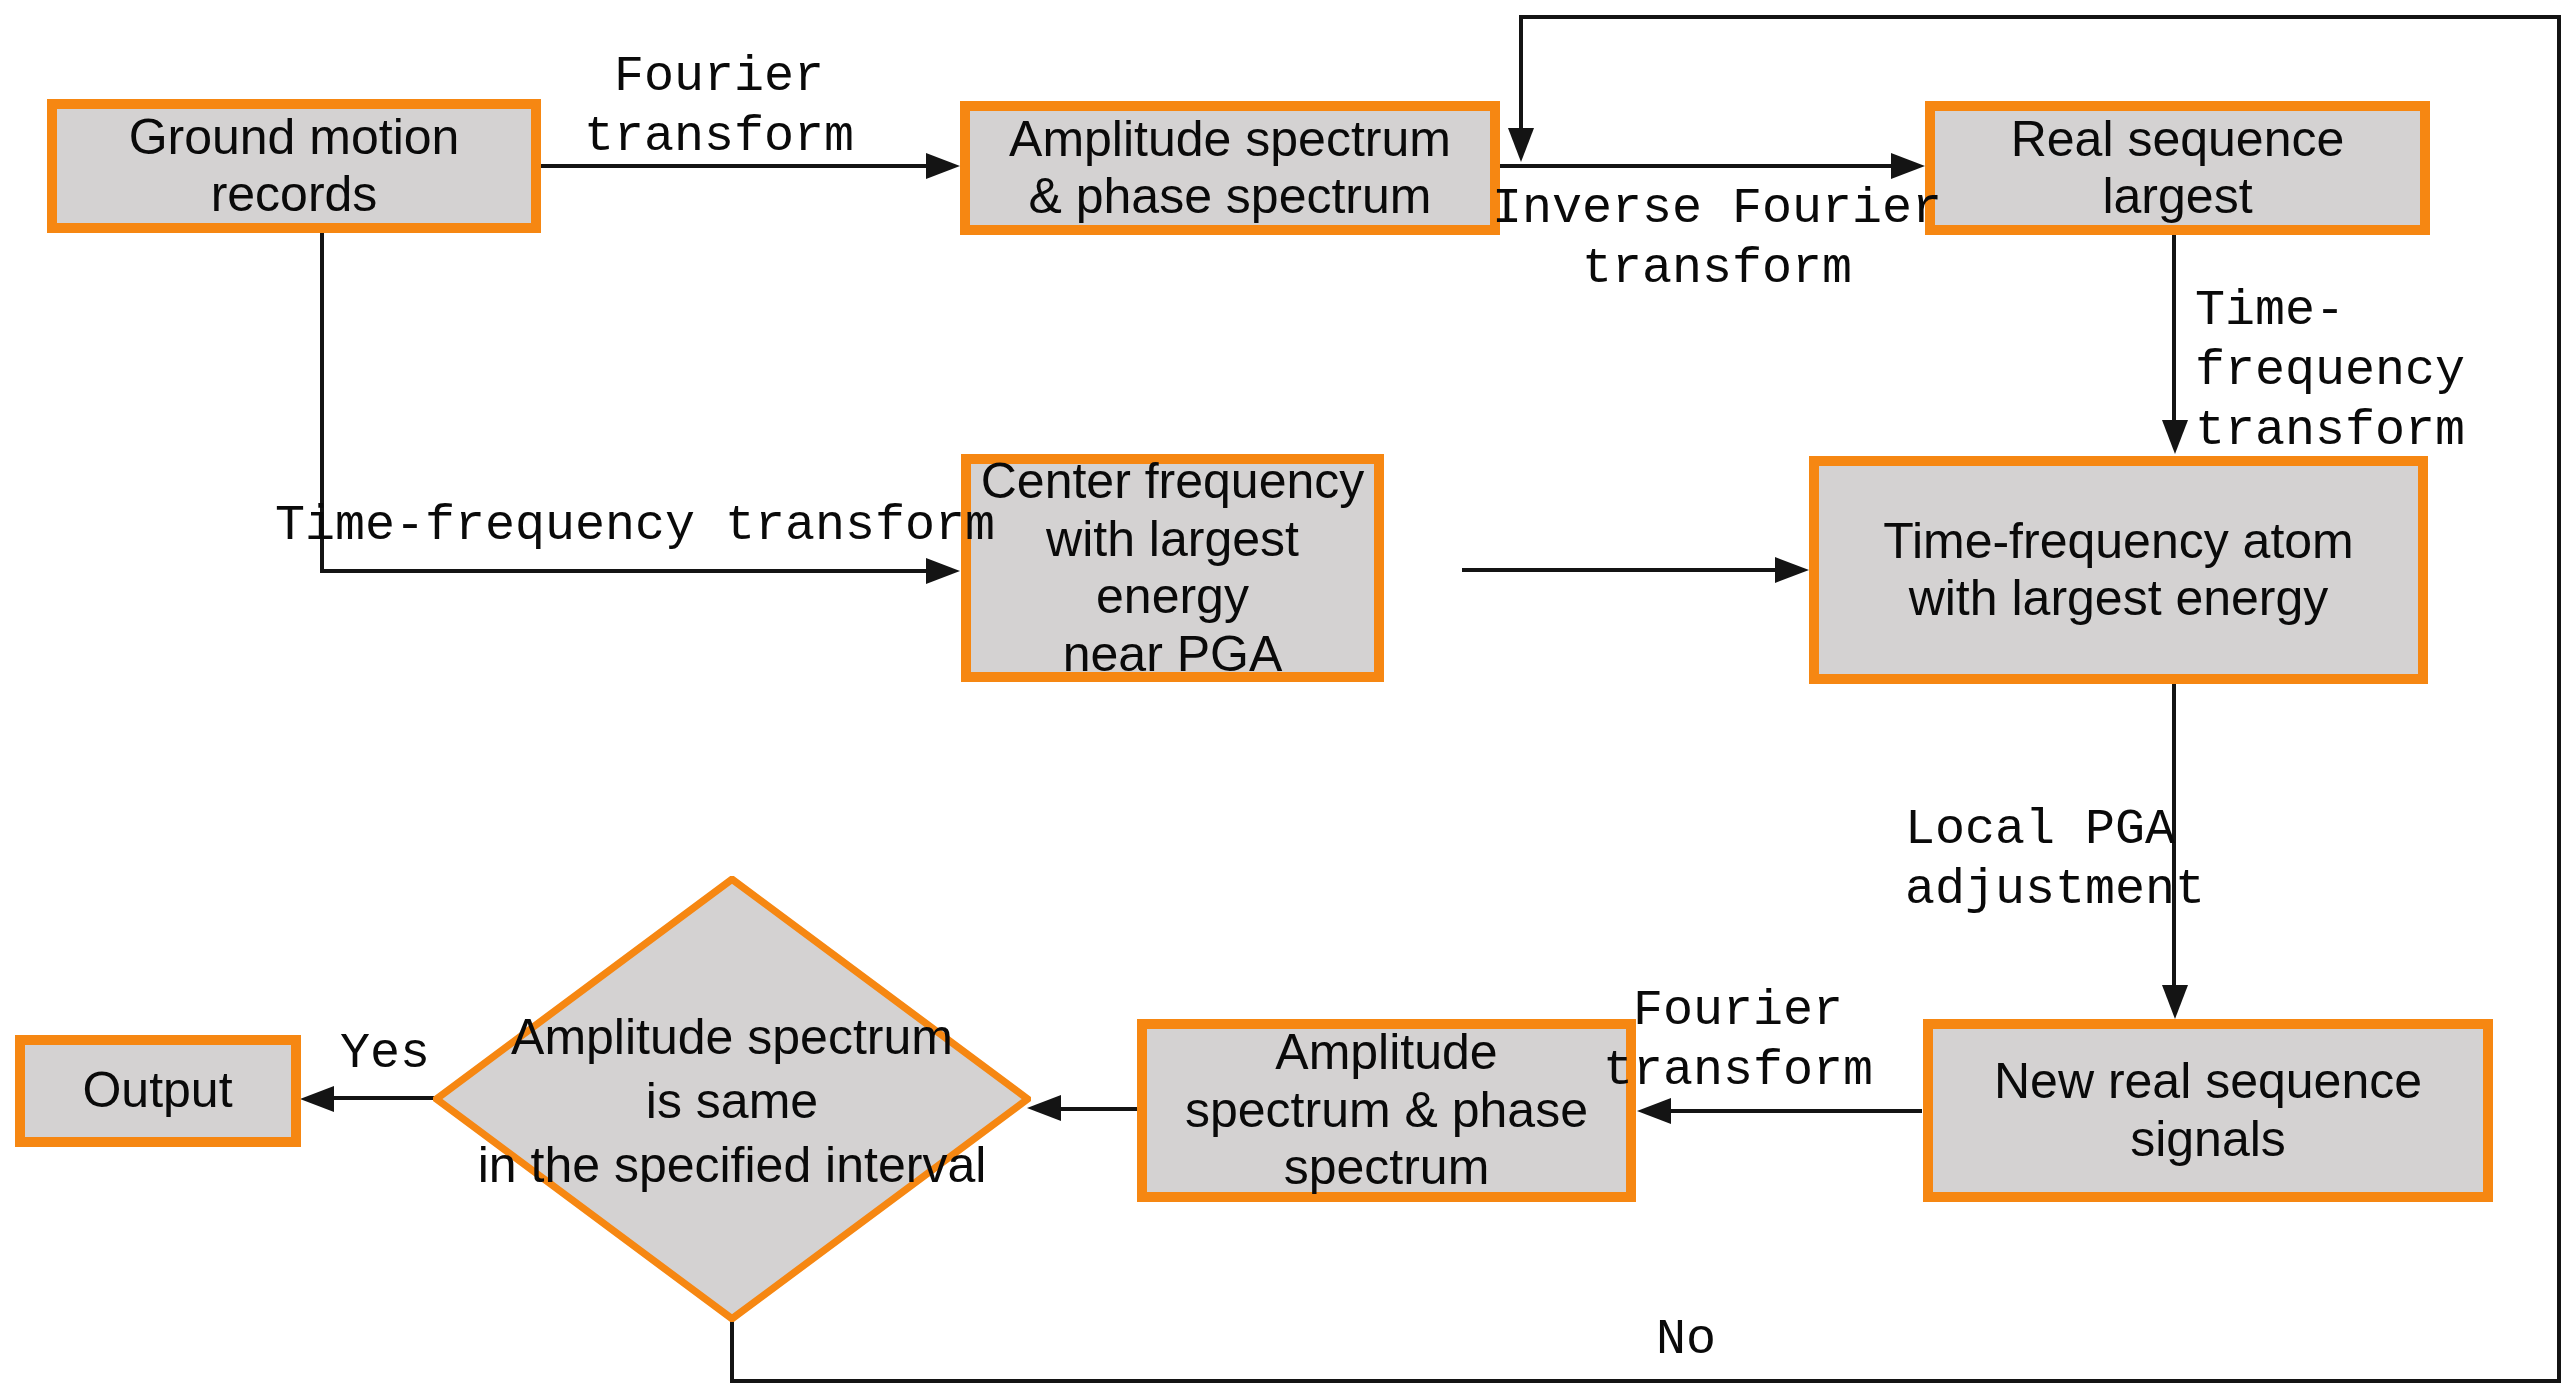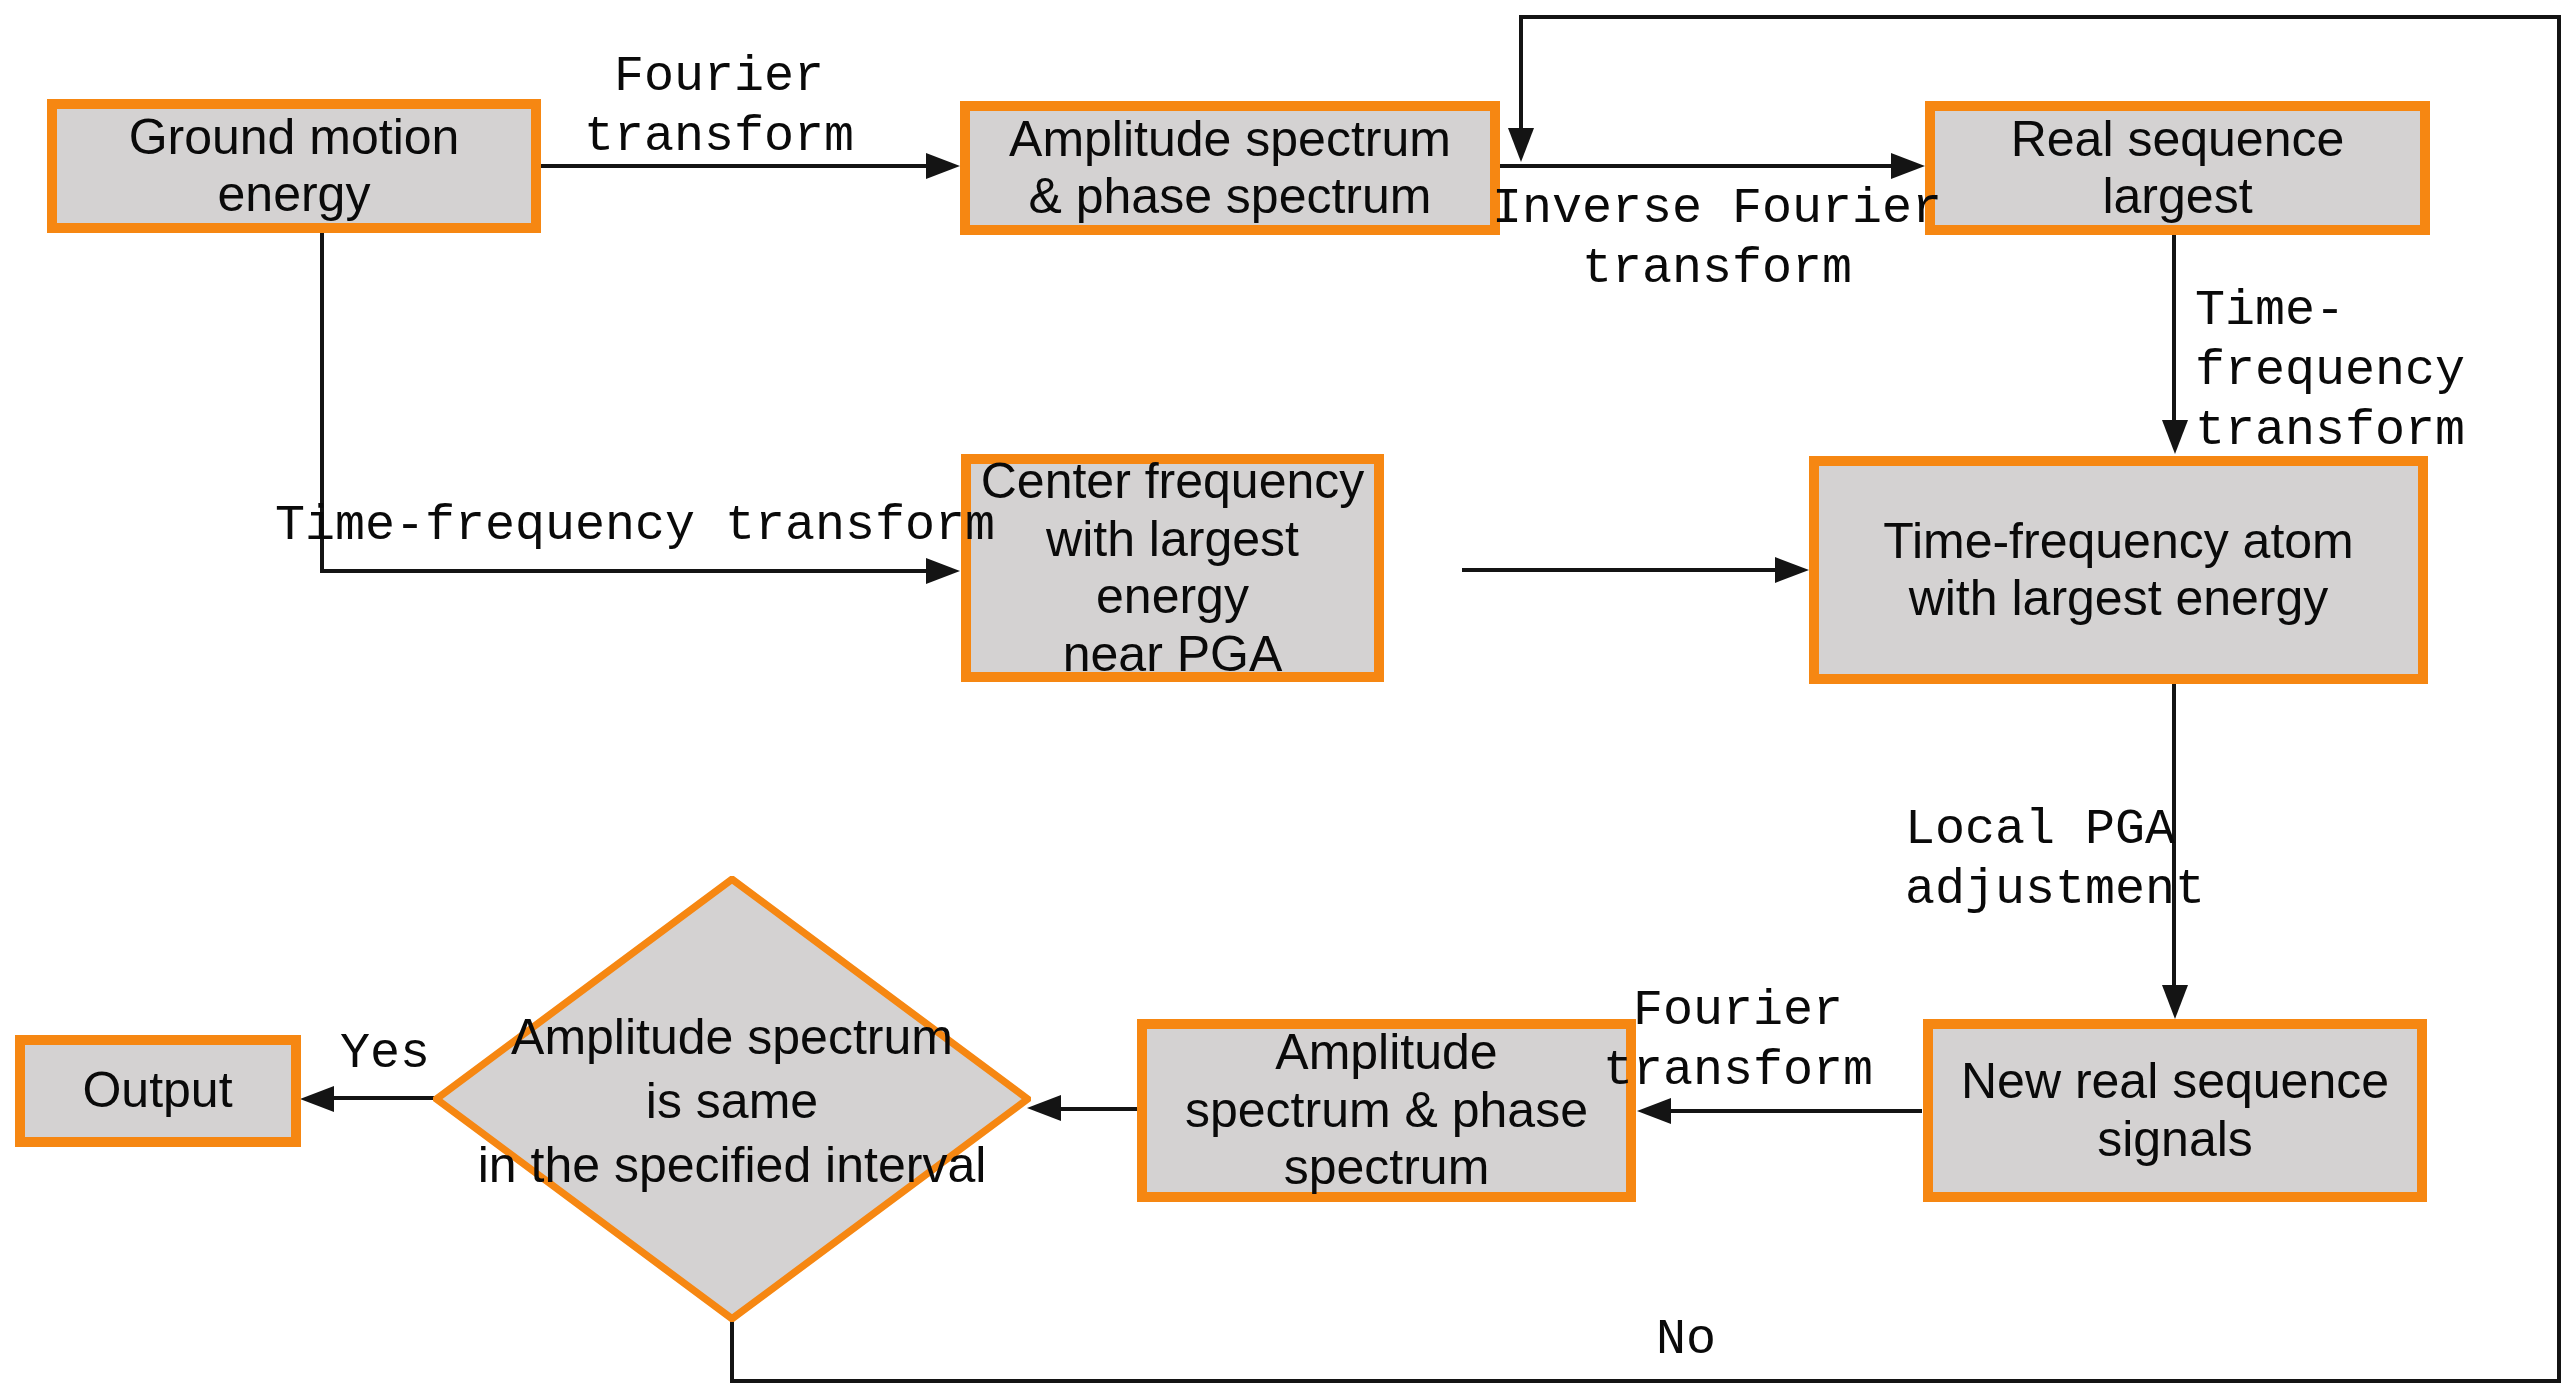--- a/index.html
+++ b/index.html
@@ -98,21 +98,21 @@
 
   <svg class="diamond-svg" width="598" height="446" viewBox="0 0 740 552">
     <polygon points="370,4 736,276 370,548 4,276" fill="#d4d2d2" stroke="#f68712" stroke-width="9"></polygon>
   </svg>
   <div class="diamond-label">Amplitude spectrum
 is same
 in the specified interval</div>
 
   <div class="node" style="left:47px; top:99px; width:494px; height:134px;">
     <span>Ground motion
-energy</span>
+records</span>
   </div>
 
   <div class="node" style="left:960px; top:101px; width:540px; height:134px;">
     <span>Amplitude spectrum
 &amp; phase spectrum</span>
   </div>
 
   <div class="node" style="left:1925px; top:101px; width:505px; height:134px;">
     <span>Real sequence
 largest</span>
@@ -122,21 +122,21 @@
     <span>Center frequency
 with largest energy
 near PGA</span>
   </div>
 
   <div class="node" style="left:1809px; top:456px; width:619px; height:228px;">
     <span>Time-frequency atom
 with largest energy</span>
   </div>
 
-  <div class="node" style="left:1923px; top:1019px; width:504px; height:183px;">
+  <div class="node" style="left:1923px; top:1019px; width:570px; height:183px;">
     <span>New real sequence
 signals</span>
   </div>
 
   <div class="node" style="left:14.5px; top:1035px; width:286px; height:112px;">
     <span>Output</span>
   </div>
 
   <div class="node" style="left:1137px; top:1019px; width:499px; height:183px;">
     <span>Amplitude

